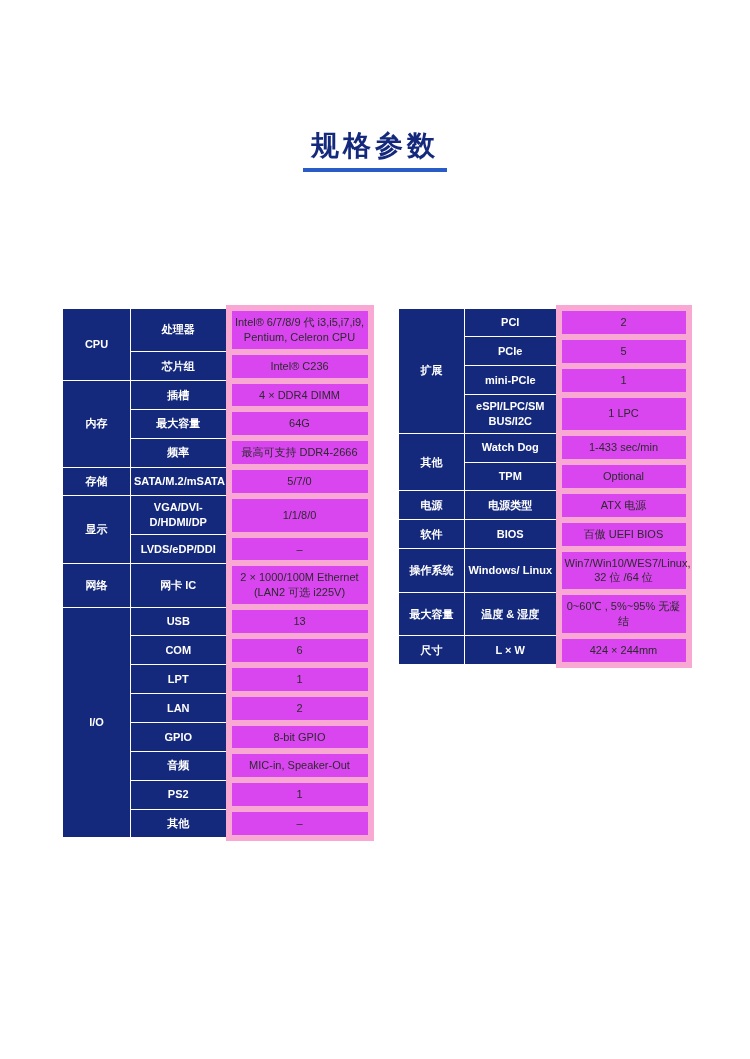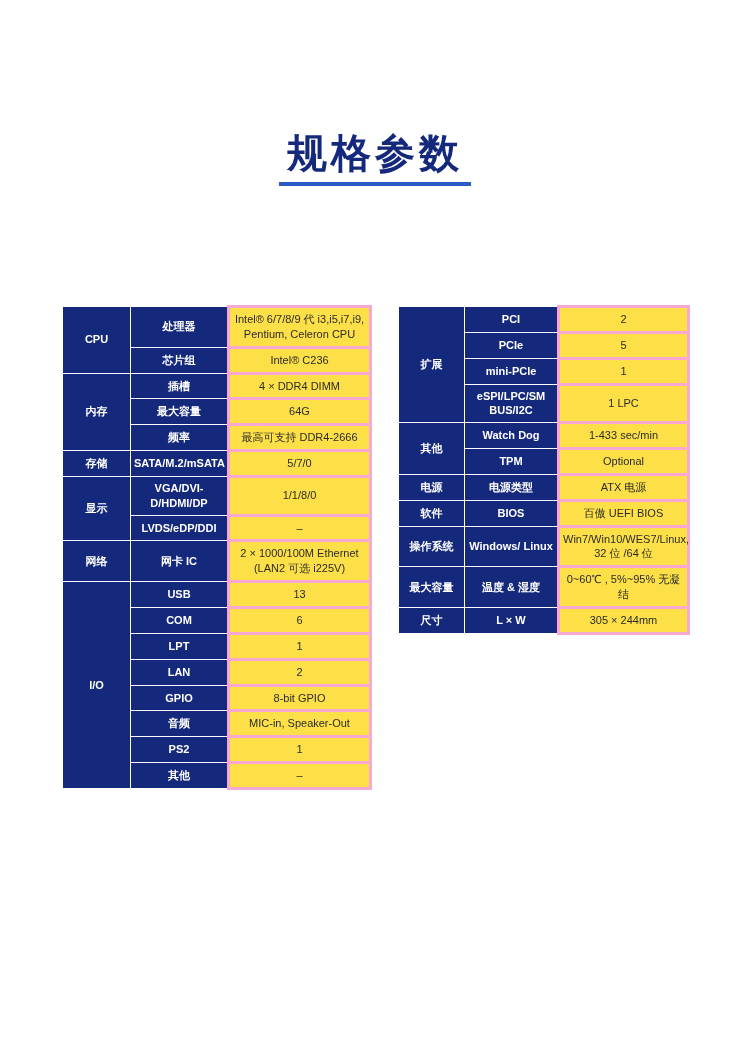--- a/index.html
+++ b/index.html
@@ -24,21 +24,21 @@
   
   .title-wrap {
     position: absolute;
     top: 130px;
     left: 0;
     width: 750px;
     text-align: center;
   }
   .title {
     display: inline-block;
-    font-size: 40px;
+    font-size: 28px;
     font-weight: bold;
     letter-spacing: 4px;
     color: #15297c;
     padding: 0 8px 6px 8px;
     border-bottom: 4px solid #2a5cc8;
     line-height: 1.15;
   }
 
   
   .tables {
@@ -58,23 +58,23 @@
     vertical-align: middle;
     padding: 4px 3px;
     line-height: 1.35;
   }
   .hdr {
     background: #15297c;
     color: #ffffff;
     font-weight: bold;
   }
   .val {
-    background: #fde047;
+    background: #d946ef;
     color: #2b2b2b;
-    border: 3px solid #f9a8d4;
+    border: 6px solid #f9a8d4;
   }
 
   
   #left-table {
     position: absolute;
     left: 62px;
     top: 0;
     width: 308px;
   }
   #left-table .c1 { width: 68px; }
@@ -235,19 +235,19 @@
             <td class="val">Win7/Win10/WES7/Linux, 32 位 /64 位</td>
           </tr>
           <tr>
             <td class="hdr">最大容量</td>
             <td class="hdr">温度 &amp; 湿度</td>
             <td class="val">0~60℃ , 5%~95% 无凝结</td>
           </tr>
           <tr>
             <td class="hdr">尺寸</td>
             <td class="hdr">L × W</td>
-            <td class="val">305 × 244mm</td>
+            <td class="val">424 × 244mm</td>
           </tr>
         </tbody>
     </table>
   </div>
 
 </div>
 
 </body></html>

